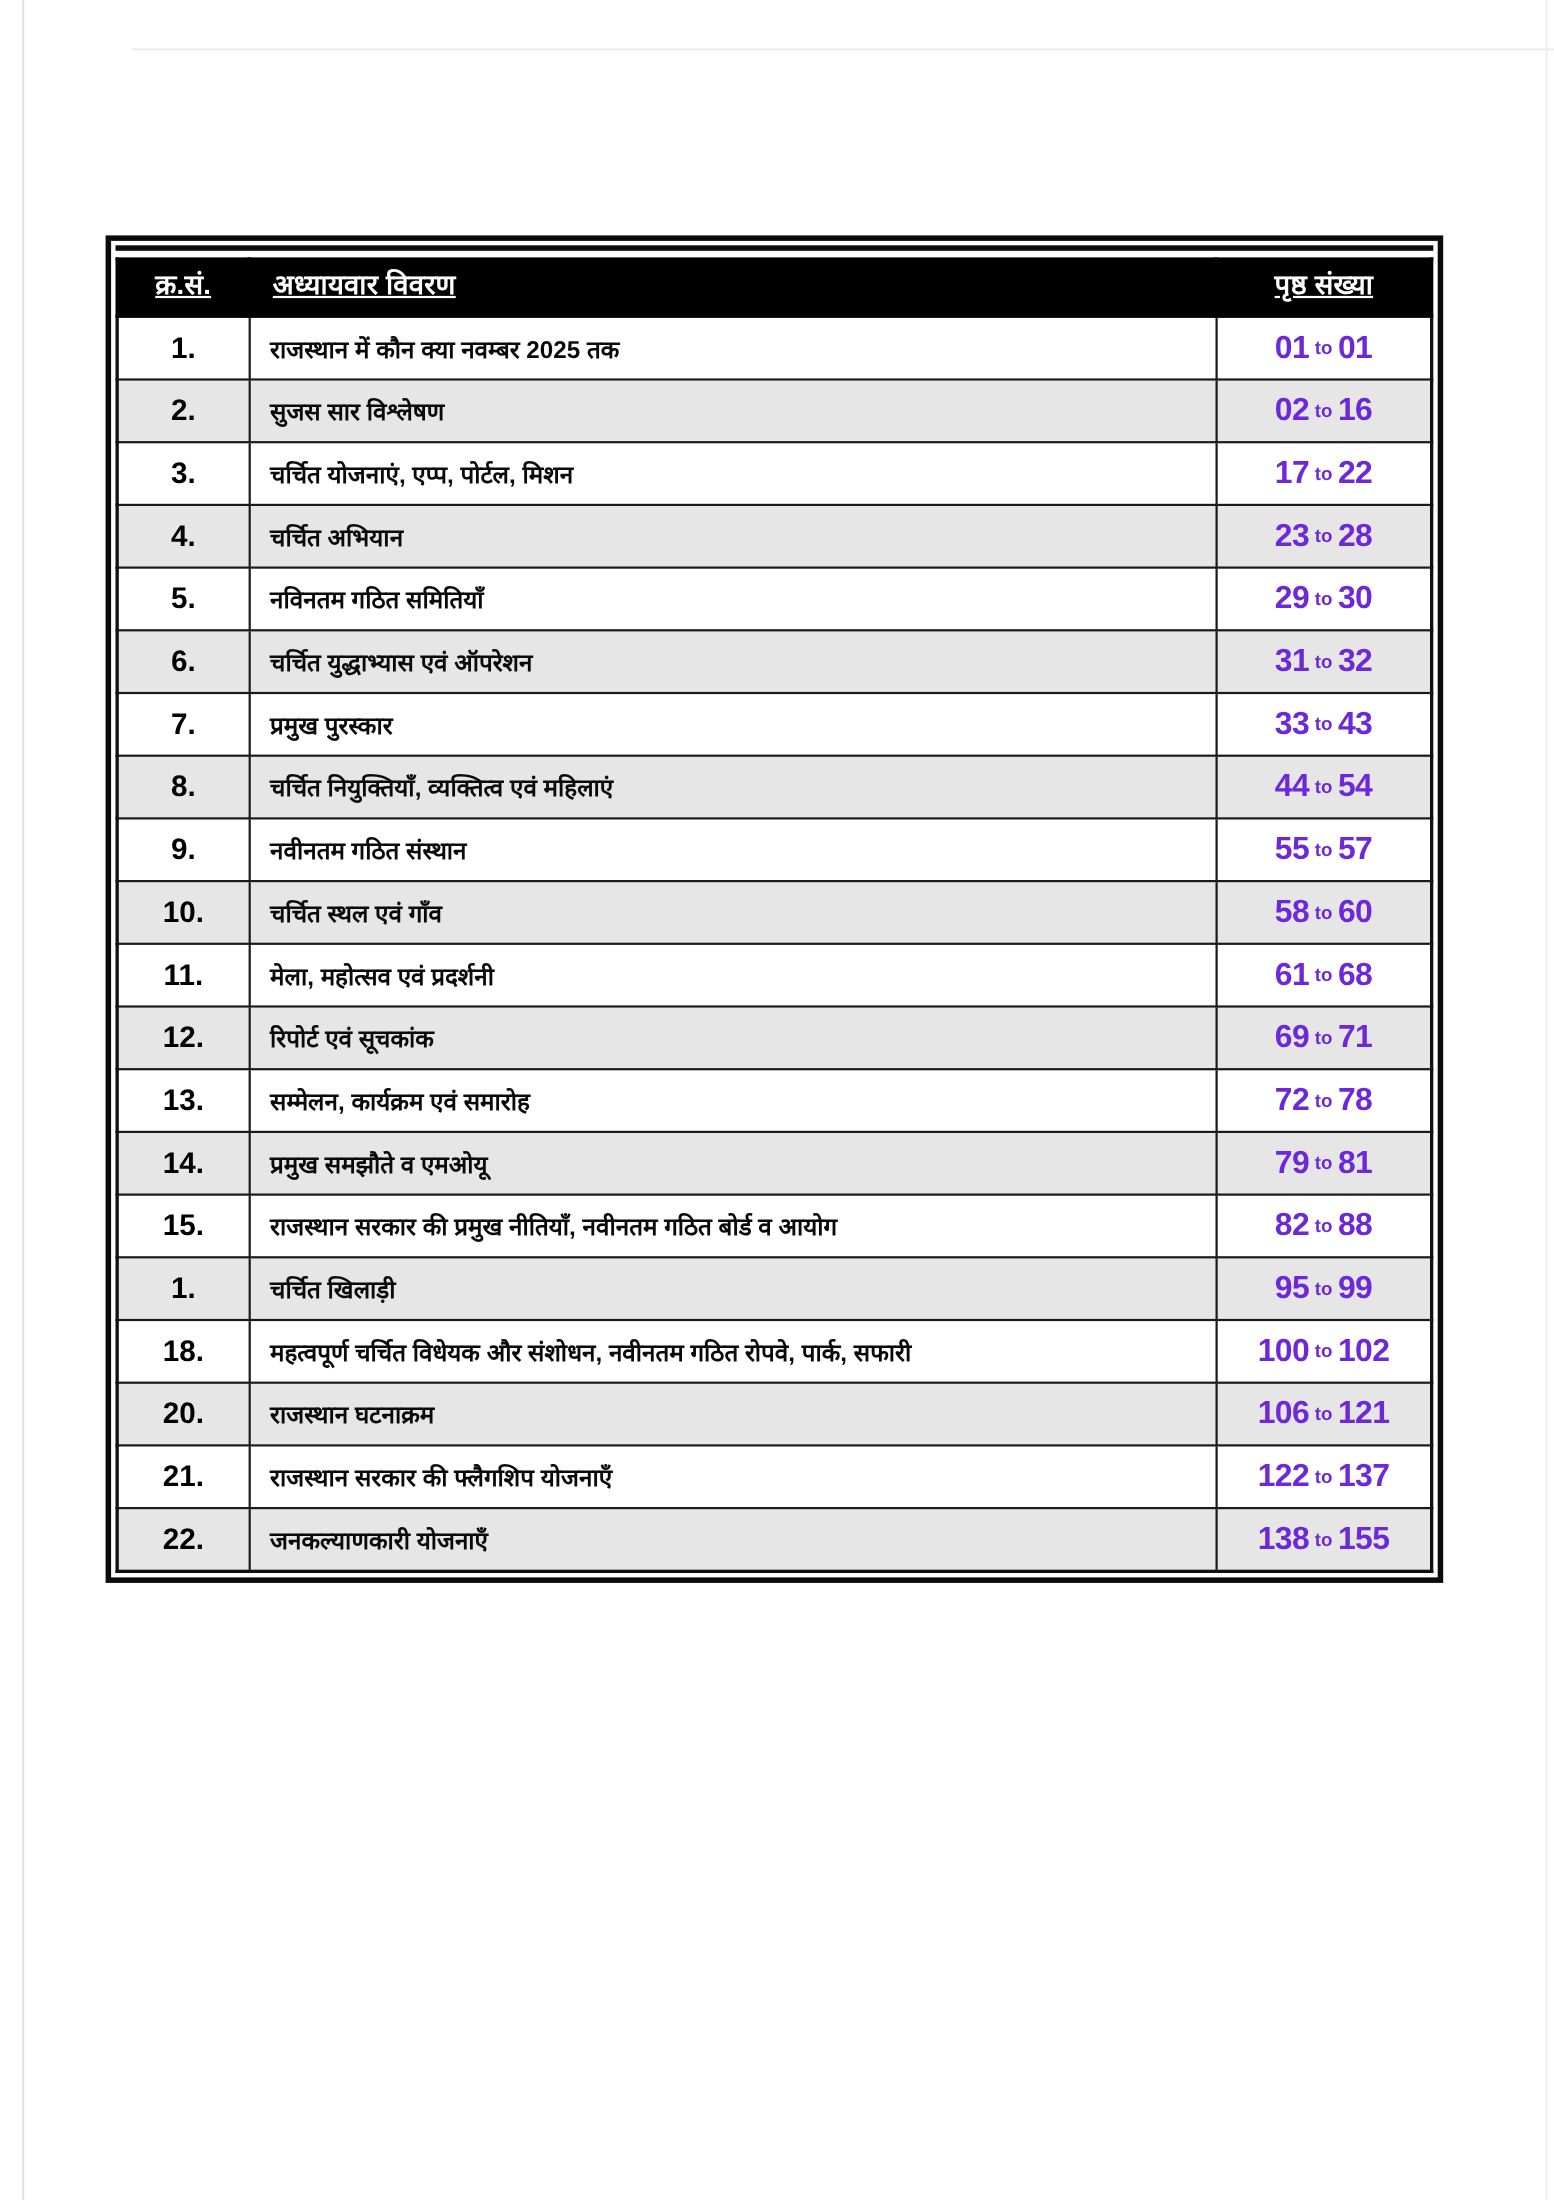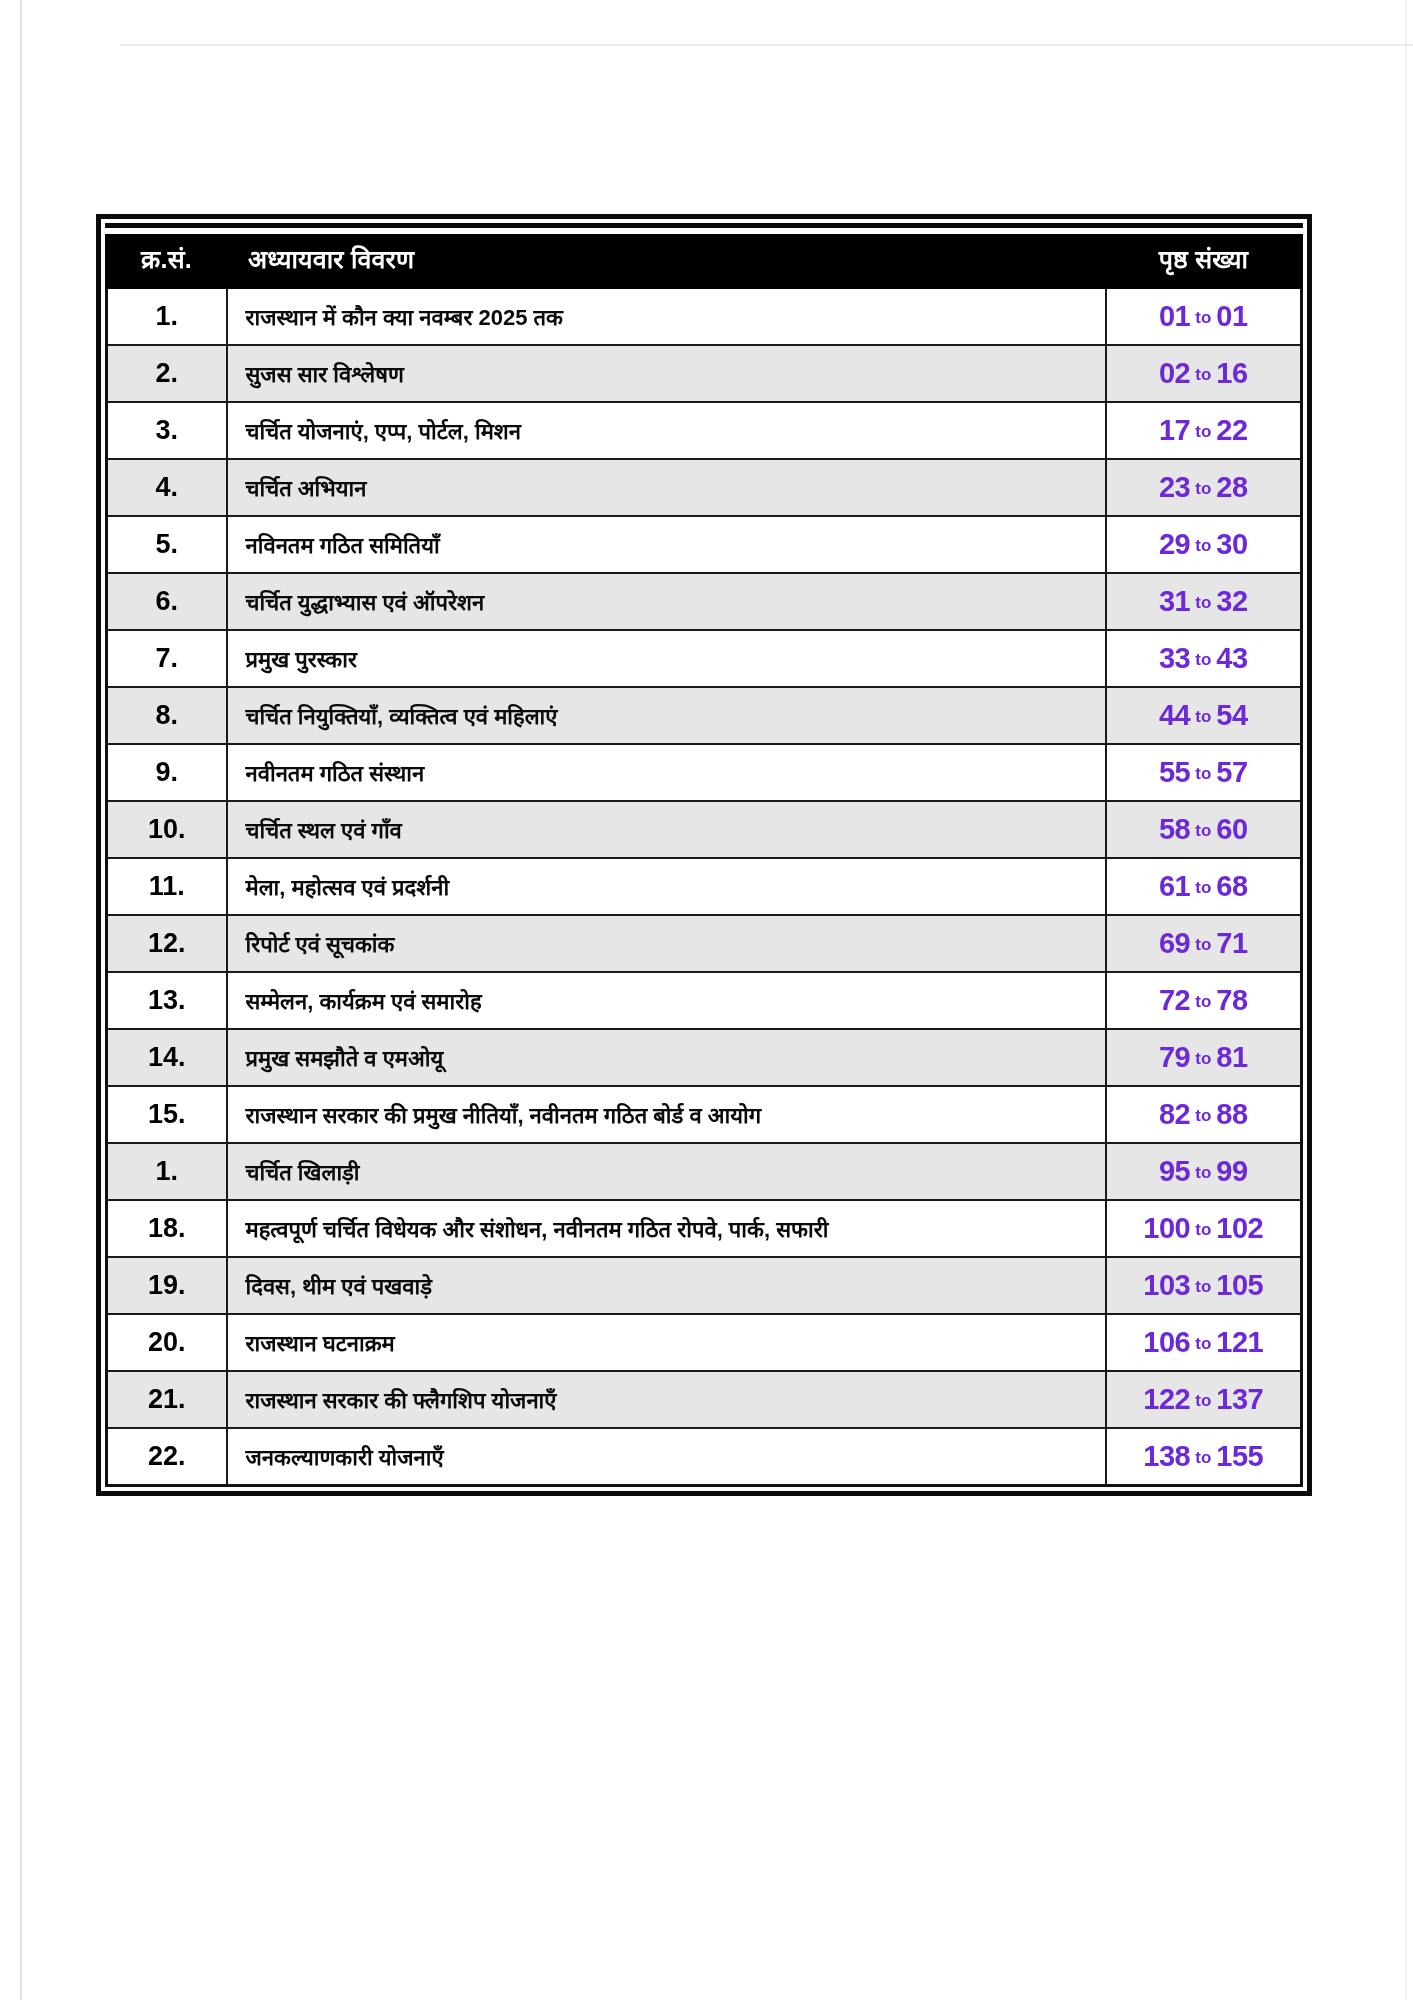--- a/index.html
+++ b/index.html
@@ -64,20 +64,21 @@
 
   thead th {
     background: #000000;
     color: #ffffff;
     border: 3px solid #000000;
     padding: 9px 6px 12px 6px;
     font-weight: 700;
     font-size: 25px;
     letter-spacing: 0.2px;
     line-height: 1.1;
+    text-decoration: underline;
   }
   thead th.h-sno   { text-align: center; }
   thead th.h-desc  { text-align: left; padding-left: 20px; border-left: 3px solid #ffffff; }
   thead th.h-pages { border-left: 3px solid #ffffff; }
 
   tbody td {
     border: 2.5px solid #1a1a1a;
     padding: 0;
     height: 55px;
     vertical-align: middle;
@@ -224,25 +225,20 @@
             <td class="sno">1.</td>
             <td class="desc">चर्चित खिलाड़ी</td>
             <td class="pages"><span class="pg-from">95</span><span class="pg-sep">to</span><span class="pg-to">99</span></td>
           </tr>
           <tr>
             <td class="sno">18.</td>
             <td class="desc">महत्वपूर्ण चर्चित विधेयक और संशोधन, नवीनतम गठित रोपवे, पार्क, सफारी</td>
             <td class="pages"><span class="pg-from">100</span><span class="pg-sep">to</span><span class="pg-to">102</span></td>
           </tr>
           <tr>
-            <td class="sno">19.</td>
-            <td class="desc">दिवस, थीम एवं पखवाड़े</td>
-            <td class="pages"><span class="pg-from">103</span><span class="pg-sep">to</span><span class="pg-to">105</span></td>
-          </tr>
-          <tr>
             <td class="sno">20.</td>
             <td class="desc">राजस्थान घटनाक्रम</td>
             <td class="pages"><span class="pg-from">106</span><span class="pg-sep">to</span><span class="pg-to">121</span></td>
           </tr>
           <tr>
             <td class="sno">21.</td>
             <td class="desc">राजस्थान सरकार की फ्लैगशिप योजनाएँ</td>
             <td class="pages"><span class="pg-from">122</span><span class="pg-sep">to</span><span class="pg-to">137</span></td>
           </tr>
           <tr>

